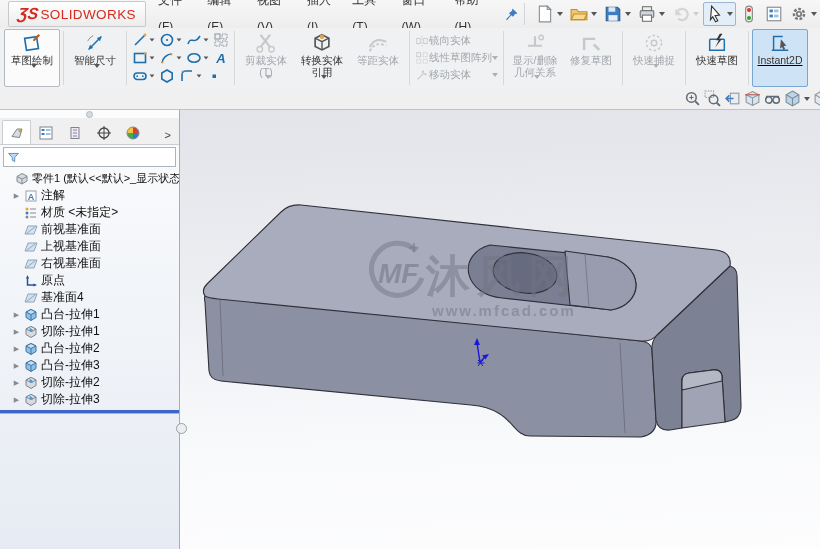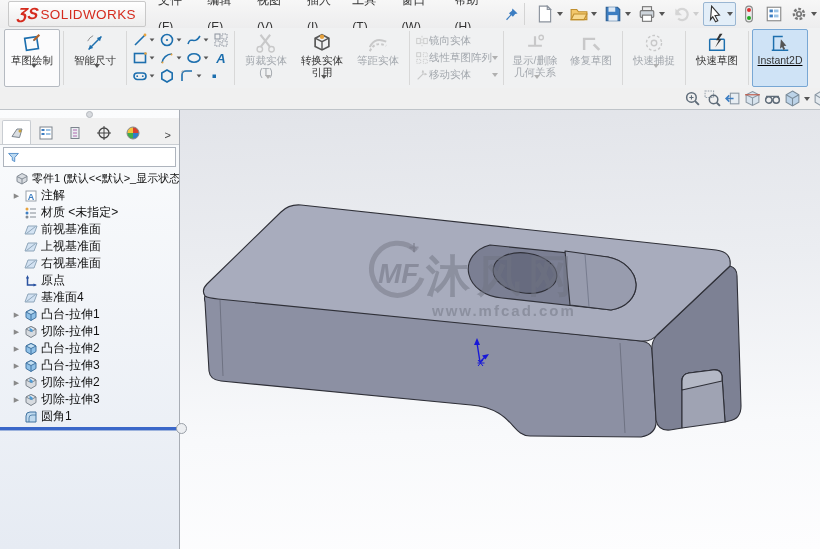--- a/index.html
+++ b/index.html
@@ -739,30 +739,20 @@
         <span class="arr">▶</span>
         <span class="icn">
           <svg viewBox="0 0 14 14">
             <path d="M7 1.5l5 2.5v5.5L7 12.5 2 9.5V4z" fill="#d7dbe0" stroke="#7c848d"></path>
             <path d="M7 1.5l5 2.5-5 2.5L2 4z" fill="#eceff2" stroke="#7c848d"></path>
             <path d="M5.5 2.8l3 1.5v3l-3-1.5z" fill="#4d9bd6"></path>
           </svg>
         </span>
         <span class="tlabel">切除-拉伸3</span>
       </div>
-      <div class="trow child">
-        <span class="arr"></span>
-        <span class="icn">
-          <svg viewBox="0 0 14 14">
-            <path d="M12 2H6Q2 2 2 6v6h10z" fill="#bfd9ee" stroke="#4173a0"></path>
-            <path d="M12 5H8Q5 5 5 8v4" fill="none" stroke="#4173a0" stroke-width=".8"></path>
-          </svg>
-        </span>
-        <span class="tlabel">圆角1</span>
-      </div>
     </div>
   <div class="rollback"></div>
 </div>
 <div class="split-handle"></div>
 
 <div class="viewport">
   <svg width="640" height="439" viewBox="0 0 640 439">
 
     <g stroke="#2f3038" stroke-width="1.1" stroke-linejoin="round">
       <path d="M25 186 L461 231 Q471 232 472 240 L476 310 Q477 324 461 327 L350 326 C331 326 334 299 291 295 L41 271 Q30 270 29 261 L25 192 Q24 188 25 186 Z" fill="#8c90a3"></path>

